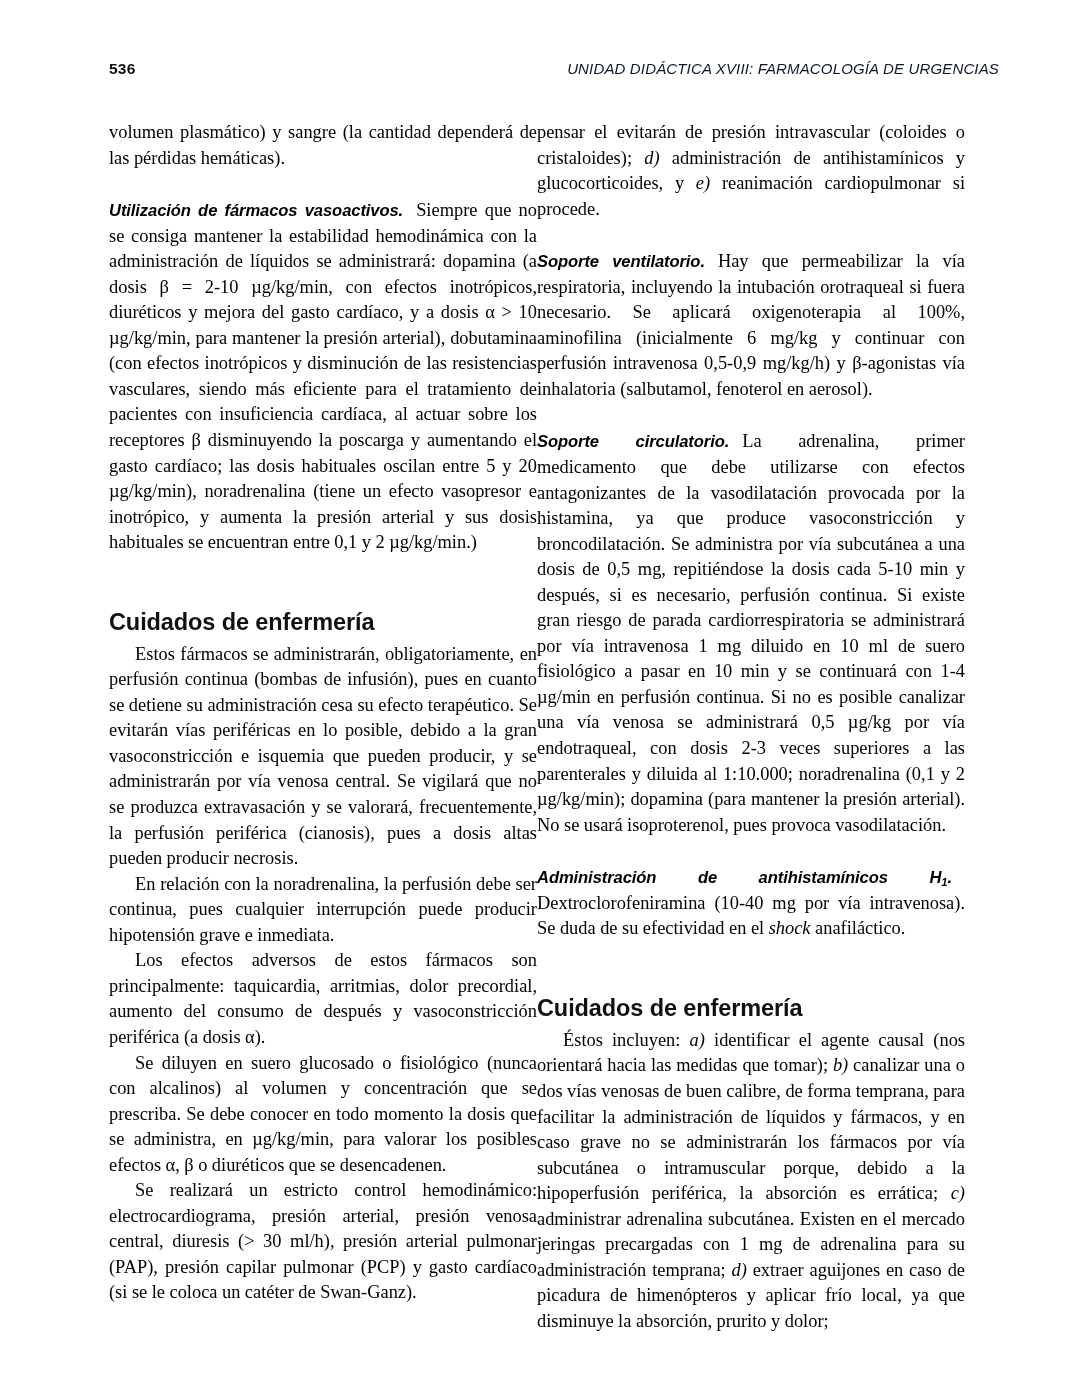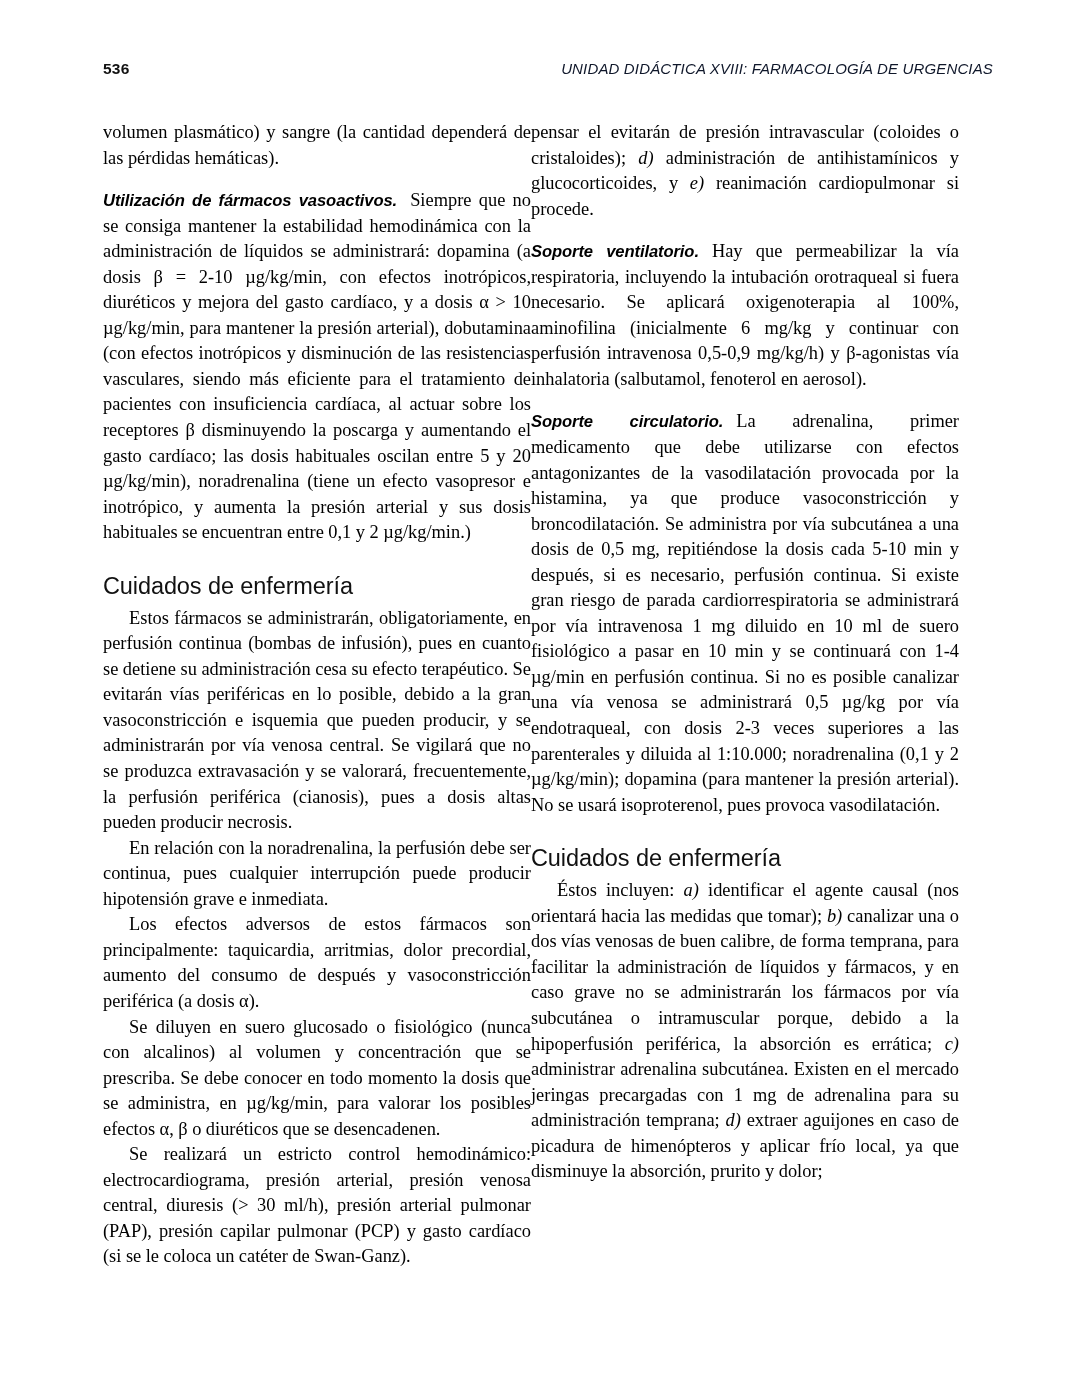--- a/index.html
+++ b/index.html
@@ -12,21 +12,21 @@
     height: 1380px;
     position: relative;
     overflow: hidden;
     font-family: "Liberation Serif", serif;
     color: #000000;
     -webkit-font-smoothing: antialiased;
   }
 
   .page {
     position: absolute;
-    left: 8px; top: 0;
+    left: 14px; top: 0;
     width: 950px;
     height: 1380px;
   }
 
   
   .running-head {
     position: absolute;
     left: 95px;
     top: 60px;
     width: 890px;
@@ -69,44 +69,44 @@
   p.body {
     margin: 0;
     font-size: 18.4px;
     line-height: 25.55px;
     text-align: justify;
     text-justify: inter-word;
     hyphens: manual;
     word-spacing: -0.1px;
   }
   p.body.indent { text-indent: 26px; }
-  p.body.space-before { margin-top: 17px; }
+  p.body.space-before { margin-top: 27px; }
 
   .runin {
     font-family: "Liberation Sans", sans-serif;
     font-weight: 700;
     font-style: italic;
     font-size: 16.6px;
     letter-spacing: -0.1px;
   }
   .runin-gap { display: inline-block; width: 13px; }
 
   .ital { font-style: italic; }
 
   sub {
     font-size: 0.68em;
     vertical-align: -0.24em;
     line-height: 0;
   }
 
   
   h2.section-head {
-    margin: 25px 0 5px 0;
+    margin: 51px 0 5px 0;
     font-family: "Liberation Sans", sans-serif;
-    font-weight: 400;
+    font-weight: 700;
     font-size: 23.5px;
     line-height: 30px;
     letter-spacing: -0.1px;
     color: #111111;
   }
 </style>
 </head>
 <body>
 
 <div class="page">
@@ -140,20 +140,21 @@
     </div>
 
     <div class="col">
 
       <p class="body"><span>pensar el evitarán de presión intravascular (coloides o cristaloides); </span><span class="ital">d)</span><span> administración de antihistamínicos y glucocorticoides, y </span><span class="ital">e)</span><span> reanimación cardiopulmonar si procede.</span></p>
 
       <p class="body space-before"><span class="runin">Soporte ventilatorio.</span><span class="runin-gap"></span><span>Hay que permeabilizar la vía respiratoria, incluyendo la intubación orotraqueal si fuera necesario. Se aplicará oxigenoterapia al 100%, aminofilina (inicialmente 6 mg/kg y continuar con perfusión intravenosa 0,5-0,9 mg/kg/h) y β-agonistas vía inhalatoria (salbutamol, fenoterol en aerosol).</span></p>
 
       <p class="body space-before"><span class="runin">Soporte circulatorio.</span><span class="runin-gap"></span><span>La adrenalina, primer medicamento que debe utilizarse con efectos antagonizantes de la vasodilatación provocada por la histamina, ya que produce vasoconstricción y broncodilatación. Se administra por vía subcutánea a una dosis de 0,5 mg, repitiéndose la dosis cada 5-10 min y después, si es necesario, perfusión continua. Si existe gran riesgo de parada cardiorrespiratoria se administrará por vía intravenosa 1 mg diluido en 10 ml de suero fisiológico a pasar en 10 min y se continuará con 1-4 µg/min en perfusión continua. Si no es posible canalizar una vía venosa se administrará 0,5 µg/kg por vía endotraqueal, con dosis 2-3 veces superiores a las parenterales y diluida al 1:10.000; noradrenalina (0,1 y 2 µg/kg/min); dopamina (para mantener la presión arterial). No se usará isoproterenol, pues provoca vasodilatación.</span></p>
 
+      <p class="body space-before"><span class="runin"><span>Administración de antihistamínicos H</span><sub>1</sub><span>.</span></span><span class="runin-gap"></span><span>Dextroclorofeniramina (10-40 mg por vía intravenosa). Se duda de su efectividad en el </span><span class="ital">shock</span><span> anafiláctico.</span></p>
 
 
       <h2 class="section-head">Cuidados de enfermería</h2>
 
       <p class="body indent"><span>Éstos incluyen: </span><span class="ital">a)</span><span> identificar el agente causal (nos orientará hacia las medidas que tomar); </span><span class="ital">b)</span><span> canalizar una o dos vías venosas de buen calibre, de forma temprana, para facilitar la administración de líquidos y fármacos, y en caso grave no se administrarán los fármacos por vía subcutánea o intramuscular porque, debido a la hipoperfusión periférica, la absorción es errática; </span><span class="ital">c)</span><span> administrar adrenalina subcutánea. Existen en el mercado jeringas precargadas con 1 mg de adrenalina para su administración temprana; </span><span class="ital">d)</span><span> extraer aguijones en caso de picadura de himenópteros y aplicar frío local, ya que disminuye la absorción, prurito y dolor; </span></p>
 
     </div>
   </div>
 </div>
 

